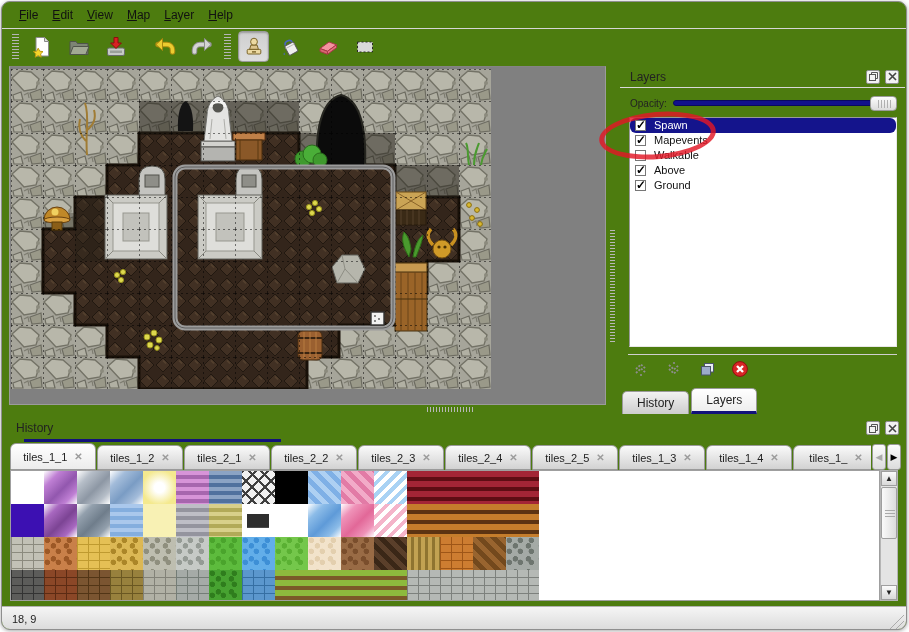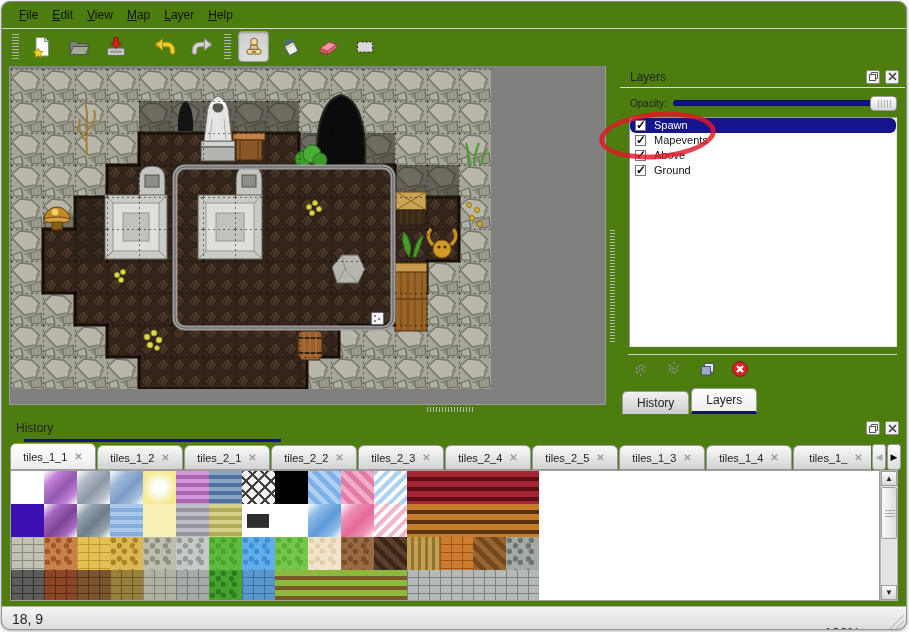--- a/index.html
+++ b/index.html
@@ -94,21 +94,21 @@
     border:1px solid #9f9f9f;display:flex;align-items:center;justify-content:center;font-size:8px;color:#222;}
   .vs-up{top:0;} .vs-down{bottom:0;}
   .vs-thumb{position:absolute;left:0;top:16px;width:16px;height:52px;border:1px solid #9f9f9f;
     background:linear-gradient(90deg,#fafafa,#dcdcdc);border-radius:2px;}
   .vs-thumb::after{content:"";position:absolute;left:3px;top:22px;width:10px;height:8px;
     background:repeating-linear-gradient(180deg,#aaa 0 1px,transparent 1px 3px);}
 
   
   .statusbar{position:absolute;left:0;right:0;top:604px;height:25px;
     background:linear-gradient(#f5f5f5,#dadada);border-top:1px solid #b2b2b2;
-    display:flex;align-items:center;font-size:14px;color:#222;}
+    display:flex;align-items:center;font-size:11px;color:#222;}
   .sb-coords{margin-left:10px;}
   .sb-zoom{position:absolute;right:46px;margin-top:28px;}
   .sb-grip{position:absolute;right:2px;bottom:2px;width:15px;height:15px;
     background:repeating-linear-gradient(135deg,transparent 0 3px,#ababab 3px 4px);
     clip-path:polygon(100% 0,100% 100%,0 100%);}
 </style>
 </head>
 <body>
 
 <div class="window">
@@ -390,20 +390,24 @@
     <div class="layerlist" id="layerlist">
         <div class="layer-row selected">
           <span class="cb checked"></span>
           <span class="layer-label">Spawn</span>
         </div>
         <div class="layer-row">
           <span class="cb checked"></span>
           <span class="layer-label">Mapevents</span>
         </div>
         <div class="layer-row">
+          <span class="cb"></span>
+          <span class="layer-label">Walkable</span>
+        </div>
+        <div class="layer-row">
           <span class="cb checked"></span>
           <span class="layer-label">Above</span>
         </div>
         <div class="layer-row">
           <span class="cb checked"></span>
           <span class="layer-label">Ground</span>
         </div>
       </div>
     <div class="layerbtns">
       <span class="lb">

